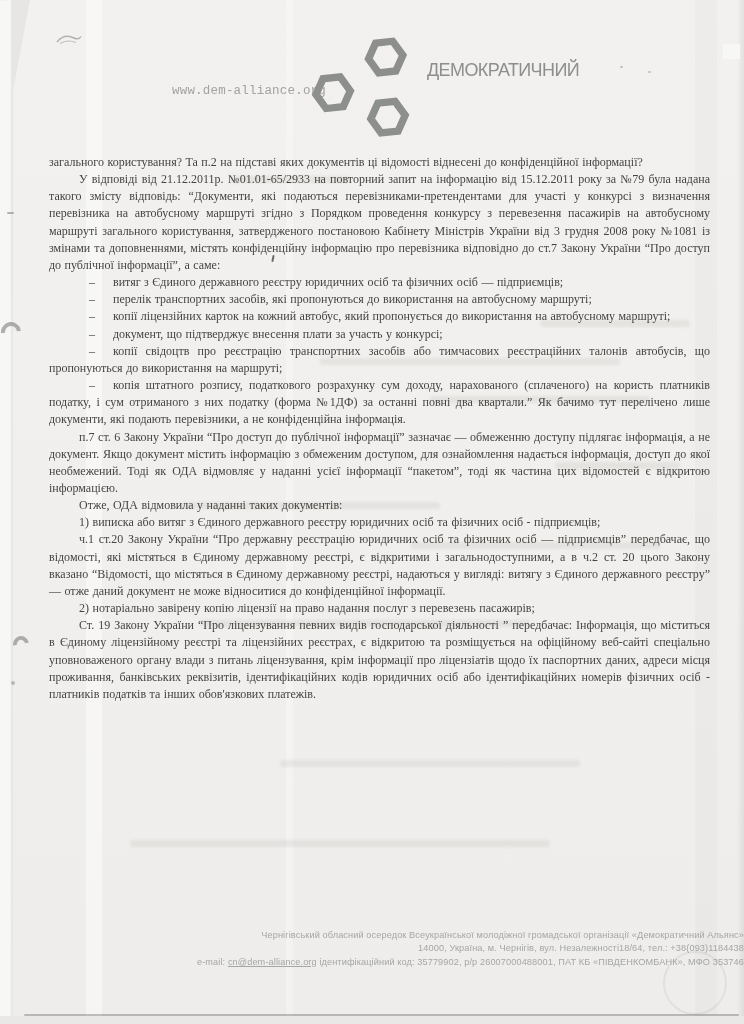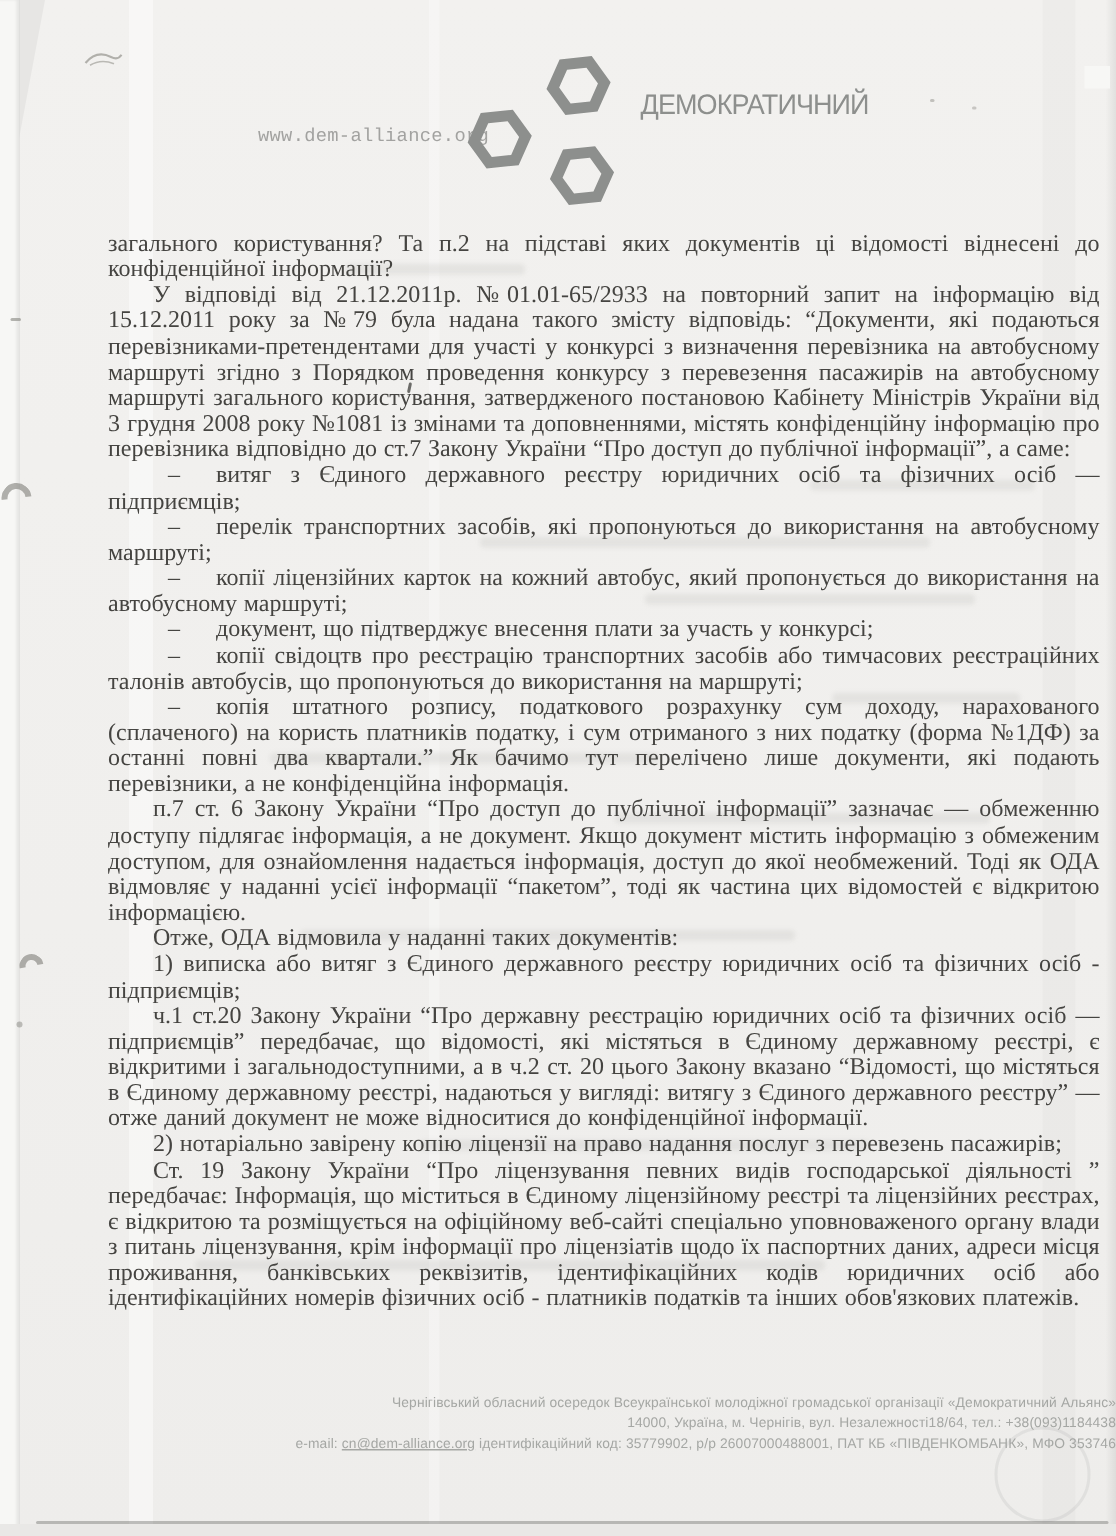--- a/index.html
+++ b/index.html
@@ -49,22 +49,22 @@
   .site-url { position:absolute; left:172px; top:84px; font-family:Liberation Mono, monospace;
               font-size:12.5px; color:#a2a2a0; letter-spacing:0.2px; }
   .hex-logo { position:absolute; left:306px; top:34px; transform:rotate(-6deg); }
   .logotype { position:absolute; left:427px; top:61px; color:#8d8f8d;
               font-family:"Liberation Sans", sans-serif; font-weight:normal; }
   .logotype .l1 { font-size:18px; letter-spacing:-0.6px; line-height:19px; transform:scaleY(1.05); }
   .logotype .l2 { font-size:26px; letter-spacing:0.2px; line-height:25px; transform:scaleY(1.02); }
 
   
   .doc-body { position:absolute; left:49px; top:154px; width:661px;
-              font-size:16px; line-height:17.15px; color:#454441;
-              text-align:justify; word-spacing:0.5px;margin-left:23px; }
+              font-size:12px; line-height:17.15px; color:#454441;
+              text-align:justify; word-spacing:0.5px; }
   .doc-body p { margin:0; }
   .doc-body p.ind { text-indent:30px; }
   .doc-body p.li  { text-indent:40px; }
 
   
   .doc-footer { position:absolute; left:50px; right:0; top:929px; text-align:right;
                 font-family:"Liberation Sans", sans-serif; font-size:9.2px;
                 line-height:13.4px; color:#a5a7a4; letter-spacing:0.1px; }
   .doc-footer .email { text-decoration:underline; }
 </style>

